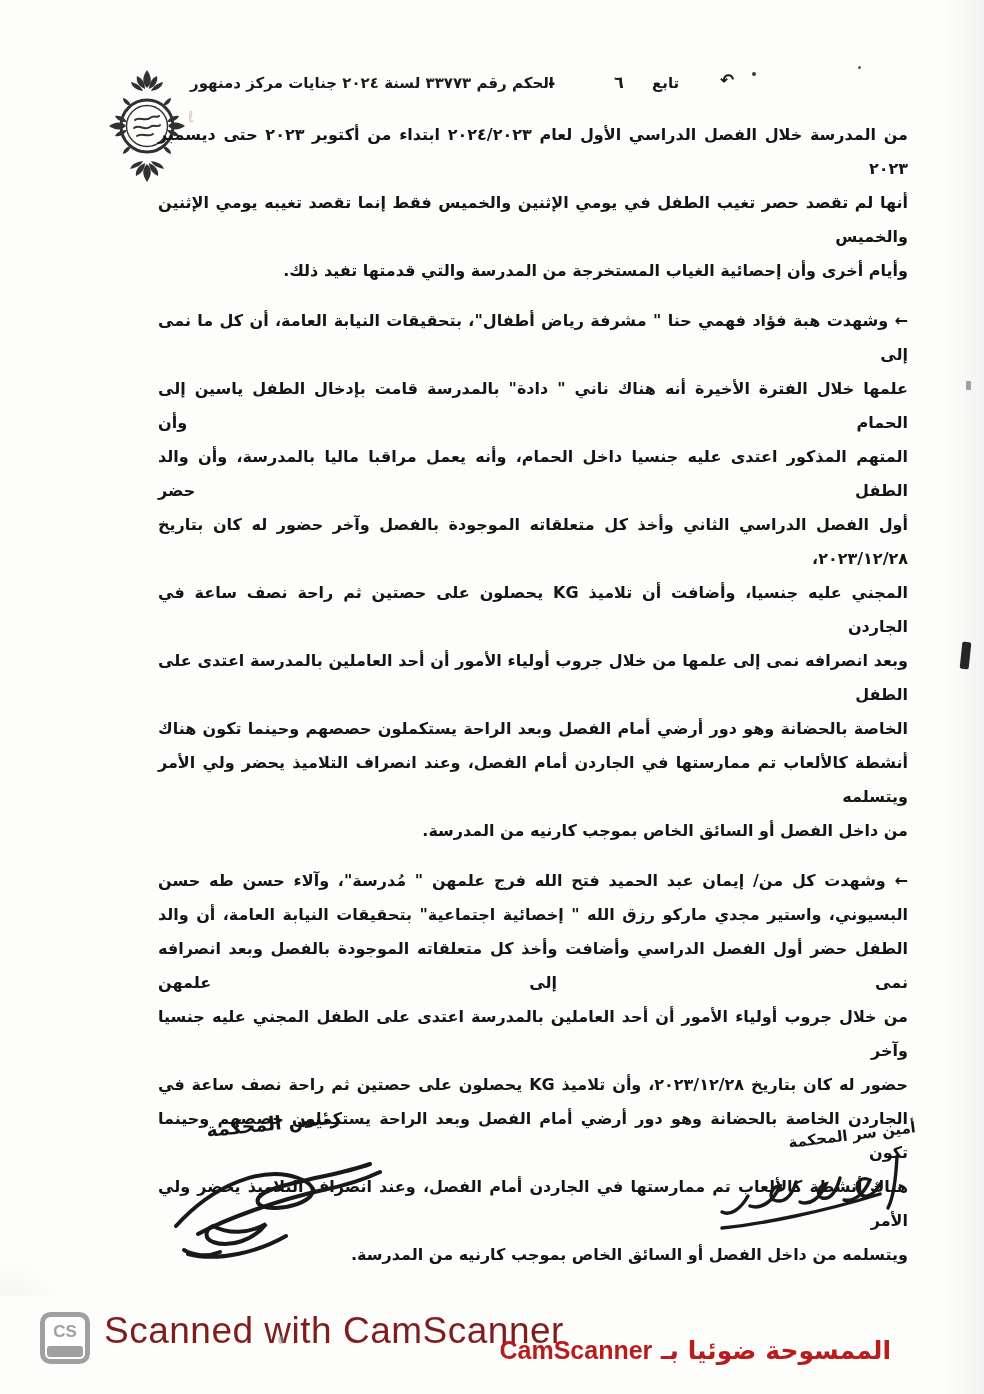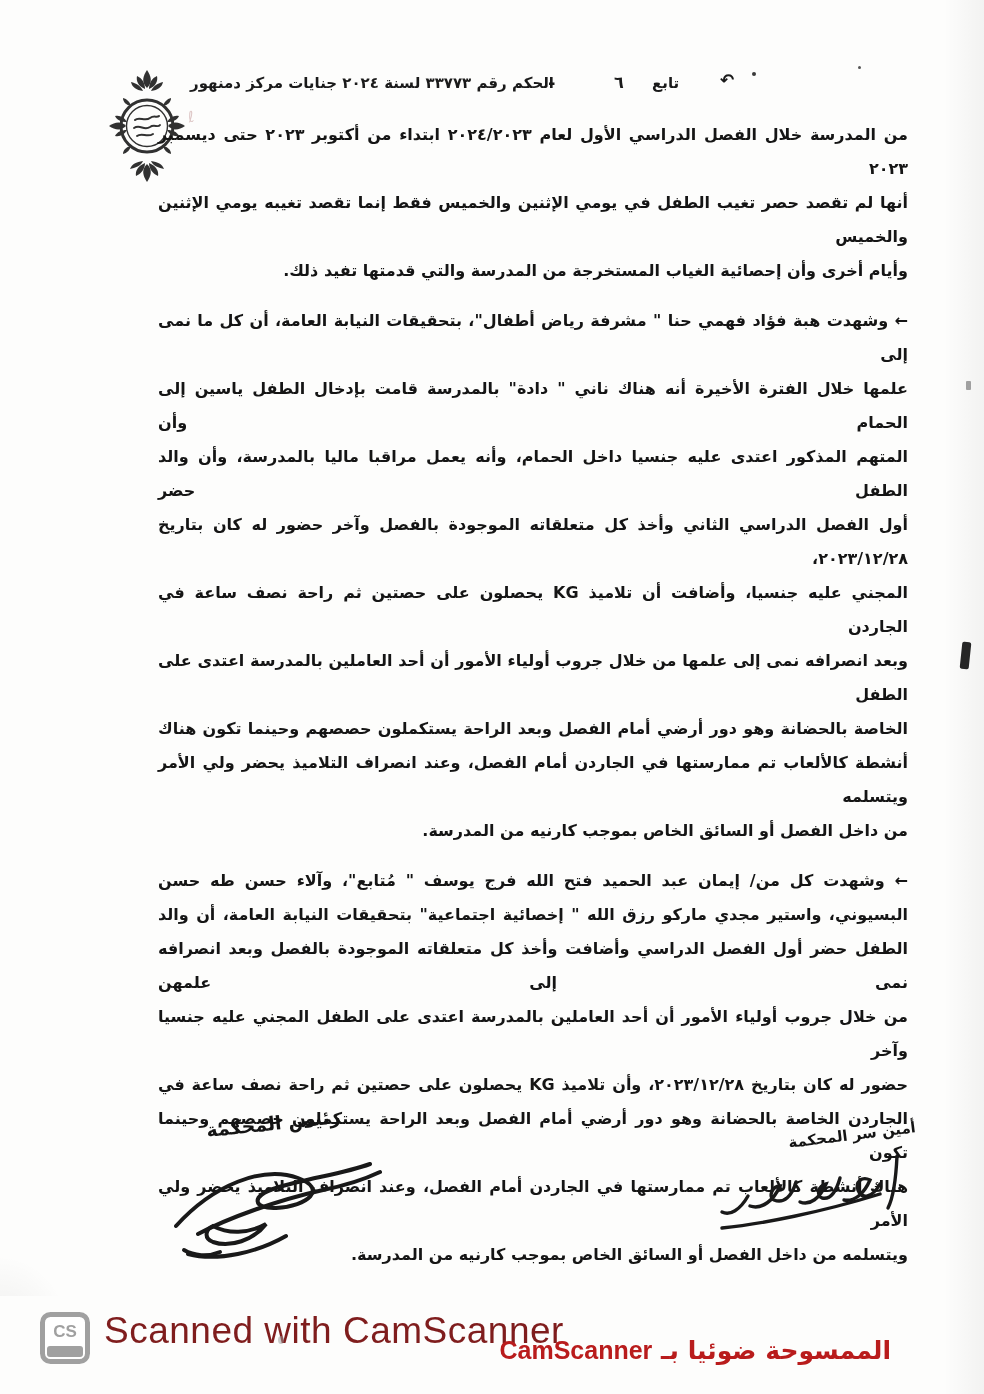--- a/index.html
+++ b/index.html
@@ -125,21 +125,21 @@
         <div class="line">علمها خلال الفترة الأخيرة أنه هناك ناني " دادة" بالمدرسة قامت بإدخال الطفل ياسين إلى الحمام وأن</div>
         <div class="line">المتهم المذكور اعتدى عليه جنسيا داخل الحمام، وأنه يعمل مراقبا ماليا بالمدرسة، وأن والد الطفل حضر</div>
         <div class="line">أول الفصل الدراسي الثاني وأخذ كل متعلقاته الموجودة بالفصل وآخر حضور له كان بتاريخ ٢٠٢٣/١٢/٢٨،</div>
         <div class="line">المجني عليه جنسيا، وأضافت أن تلاميذ KG يحصلون على حصتين ثم راحة نصف ساعة في الجاردن</div>
         <div class="line">وبعد انصرافه نمى إلى علمها من خلال جروب أولياء الأمور أن أحد العاملين بالمدرسة اعتدى على الطفل</div>
         <div class="line">الخاصة بالحضانة وهو دور أرضي أمام الفصل وبعد الراحة يستكملون حصصهم وحينما تكون هناك</div>
         <div class="line">أنشطة كالألعاب تم ممارستها في الجاردن أمام الفصل، وعند انصراف التلاميذ يحضر ولي الأمر ويتسلمه</div>
         <div class="line last">من داخل الفصل أو السائق الخاص بموجب كارنيه من المدرسة.</div>
       </div>
       <div class="para">
-        <div class="line">← وشهدت كل من/ إيمان عبد الحميد فتح الله فرج يوسف " مُتابع"، وآلاء حسن طه حسن</div>
+        <div class="line">← وشهدت كل من/ إيمان عبد الحميد فتح الله فرج علمهن " مُدرسة"، وآلاء حسن طه حسن</div>
         <div class="line">البسيوني، واستير مجدي ماركو رزق الله " إخصائية اجتماعية" بتحقيقات النيابة العامة، أن والد</div>
         <div class="line">الطفل حضر أول الفصل الدراسي وأضافت وأخذ كل متعلقاته الموجودة بالفصل وبعد انصرافه نمى إلى علمهن</div>
         <div class="line">من خلال جروب أولياء الأمور أن أحد العاملين بالمدرسة اعتدى على الطفل المجني عليه جنسيا وآخر</div>
         <div class="line">حضور له كان بتاريخ ٢٠٢٣/١٢/٢٨، وأن تلاميذ KG يحصلون على حصتين ثم راحة نصف ساعة في</div>
         <div class="line">الجاردن الخاصة بالحضانة وهو دور أرضي أمام الفصل وبعد الراحة يستكملون حصصهم وحينما تكون</div>
         <div class="line">هناك أنشطة كالألعاب تم ممارستها في الجاردن أمام الفصل، وعند انصراف التلاميذ يحضر ولي الأمر</div>
         <div class="line last">ويتسلمه من داخل الفصل أو السائق الخاص بموجب كارنيه من المدرسة.</div>
       </div>
       <div class="para">
         <div class="line">← وشهدت/ إسراء علي السيد البدوي عبد الحميد مُدرسة تربية رياضية بحضانة المدرسة بتحقيقات</div>

